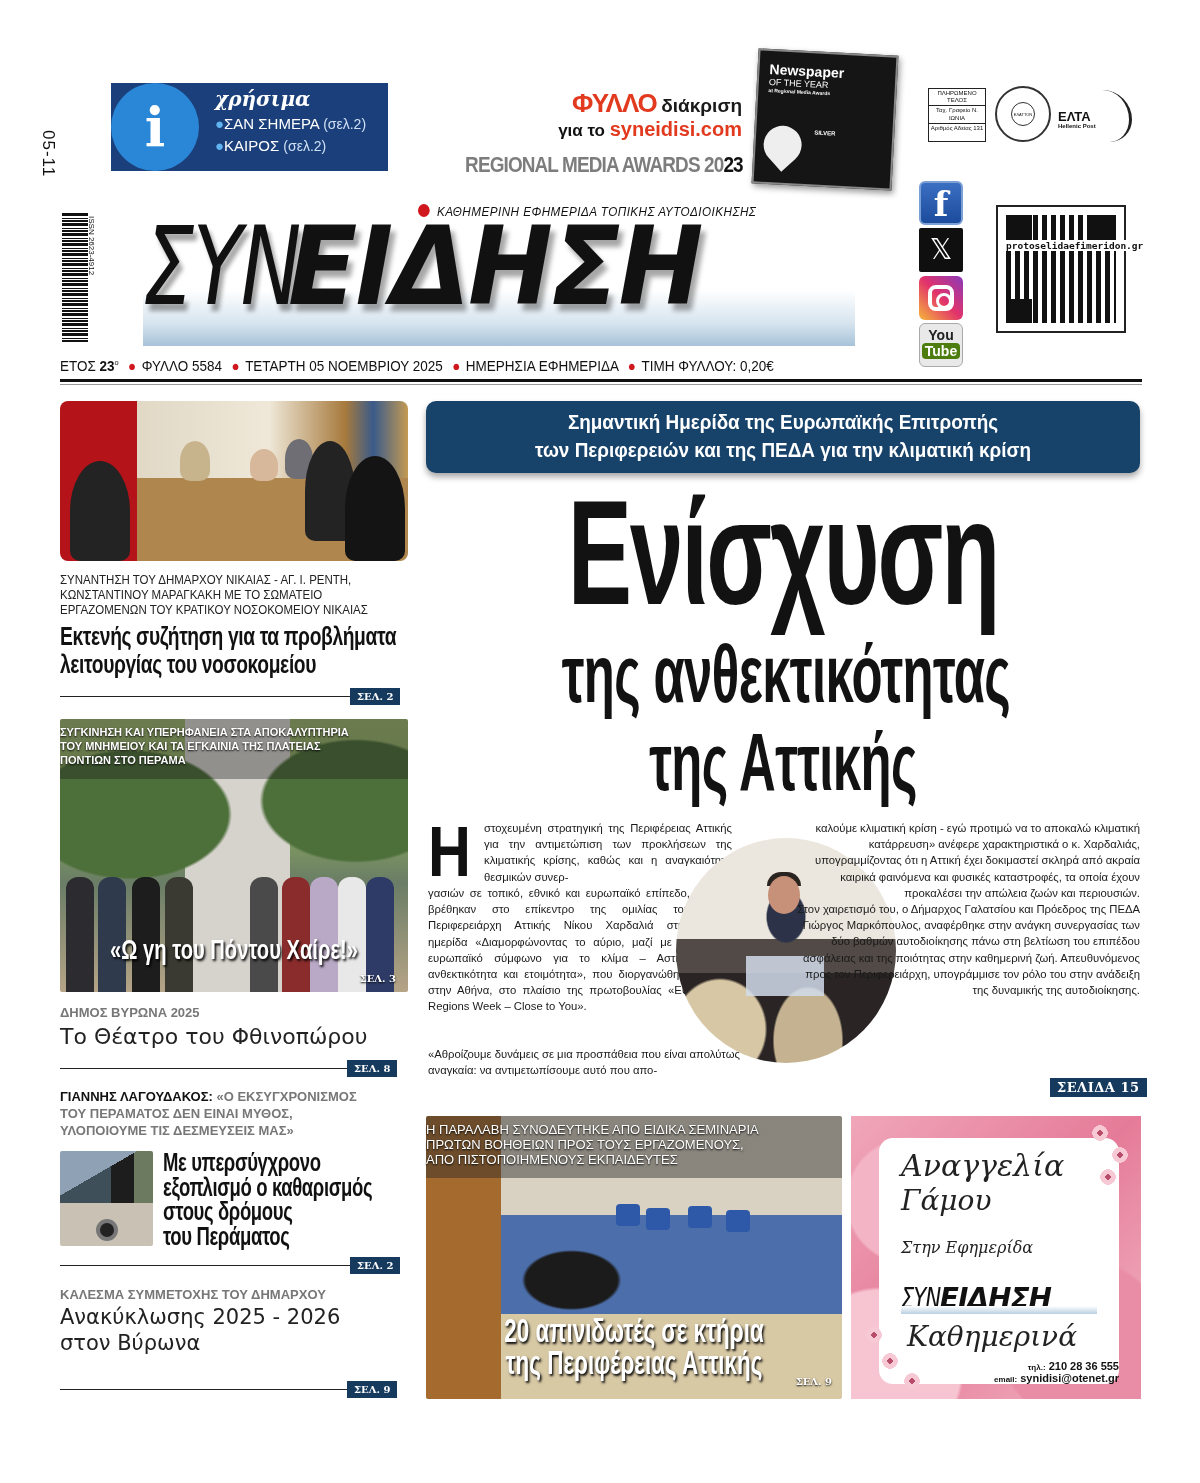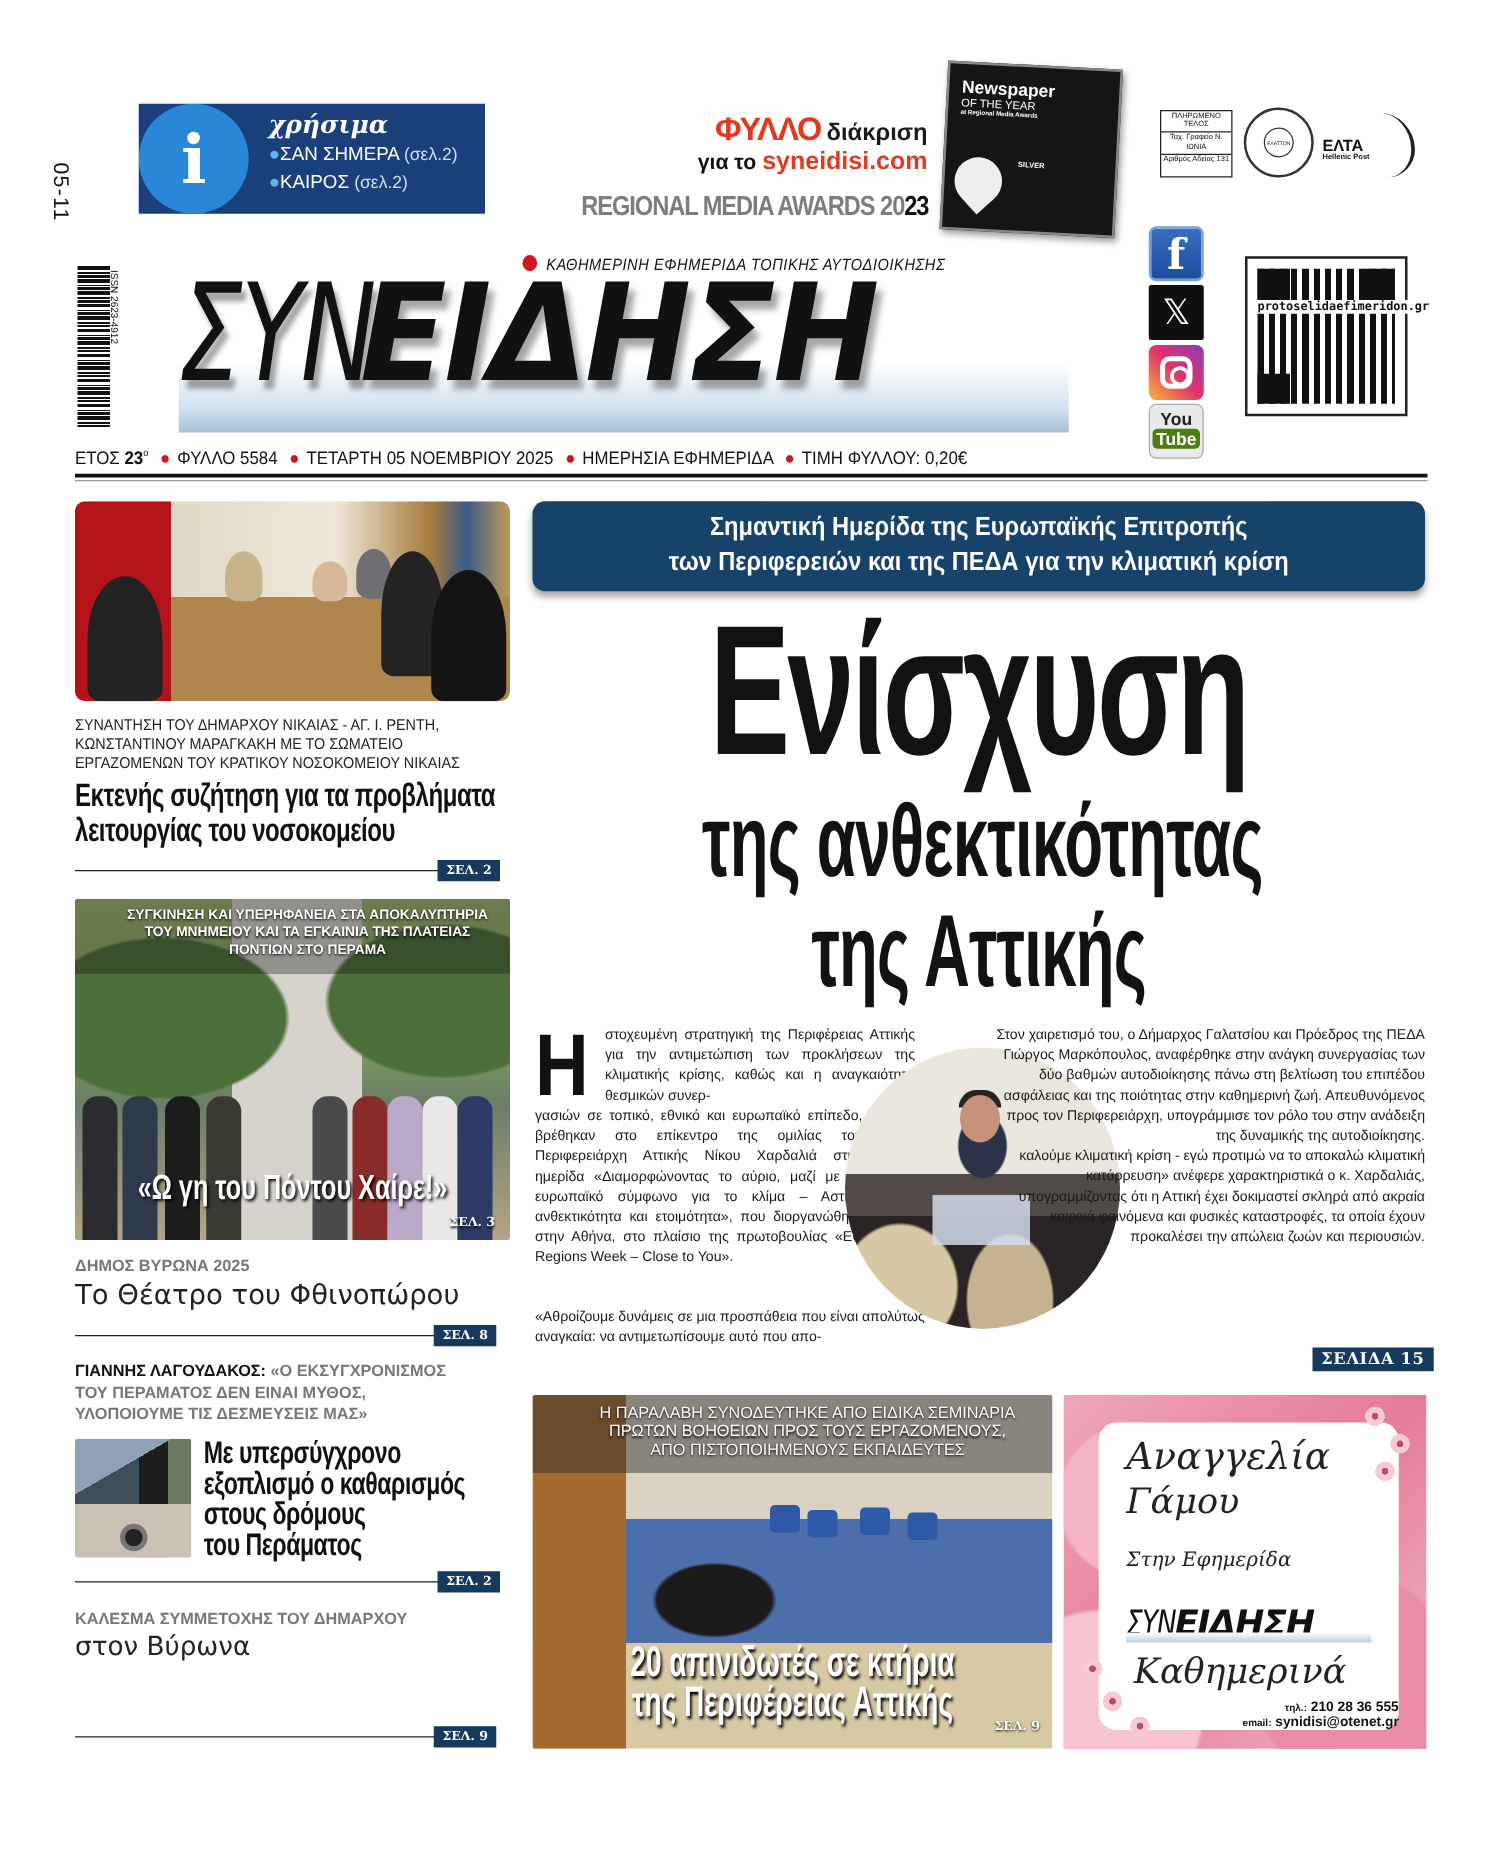--- a/index.html
+++ b/index.html
@@ -95,21 +95,21 @@
   .sel-rule { height: 1px; background: #222; }
   .sel-tag { background: #163a5e; color: #fff; font-family: "DejaVu Serif", serif; font-weight: bold; font-size: 10px; padding: 3px 7px; }
 
   .ph-pontus { left: 60px; top: 719px; width: 348px; height: 273px;
     background:
       linear-gradient(180deg, rgba(20,20,20,.35) 0 22%, transparent 22%),
       radial-gradient(ellipse at 20% 35%, #4d6f3a 0 25%, transparent 26%),
       radial-gradient(ellipse at 85% 30%, #4d6f3a 0 22%, transparent 23%),
       linear-gradient(90deg, transparent 36%, #d6d3cd 36% 66%, transparent 66%),
       linear-gradient(180deg, #9ab36e 0%, #8aa95d 35%, #6a7d66 60%, #b6a487 100%); }
-  .ph-overlay-caps { position: absolute; left: 12px; width: 100%; text-align: center; color: #fff; font-weight: bold; font-size: 11px; line-height: 14px; text-shadow: 0 1px 2px #000; }
+  .ph-overlay-caps { position: absolute; left: 0; width: 100%; text-align: left; color: #fff; font-weight: bold; font-size: 11px; line-height: 14px; text-shadow: 0 1px 2px #000; }
   .ph-pontus .ppl { position: absolute; bottom: 0; width: 28px; height: 115px; border-radius: 12px 12px 0 0; }
   .ph-big-quote { position: absolute; left: 0; width: 100%; text-align: center; color: #fff; font-weight: bold; font-size: 28px; text-shadow: 2px 2px 3px #000; transform: scaleX(0.72); white-space: nowrap; }
   .ph-sel { position: absolute; color: #fff; font-family: "DejaVu Serif", serif; font-weight: bold; font-size: 10px; text-shadow: 0 1px 2px #000; }
 
   .light-caps { font-size: 13px; font-weight: bold; color: #777; white-space: nowrap; }
   .light-caps b { color: #111; }
   .light-head { font-family: "DejaVu Sans", sans-serif; font-size: 21px; line-height: 26px; color: #222; }
 
   .ph-truck { left: 60px; top: 1151px; width: 93px; height: 95px; border-radius: 2px;
     background:
@@ -313,20 +313,21 @@
   <div>Με υπερσύγχρονο</div>
   <div>εξοπλισμό ο καθαρισμός</div>
   <div>στους δρόμους</div>
   <div>του Περάματος</div>
 </div>
 <div class="abs sel-rule" style="left:60px;top:1265px;width:292px"></div>
 <div class="abs sel-tag" style="left:350px;top:1257px">ΣΕΛ. 2</div>
 
 <div class="abs light-caps" style="left:60px;top:1287px">ΚΑΛΕΣΜΑ ΣΥΜΜΕΤΟΧΗΣ ΤΟΥ ΔΗΜΑΡΧΟΥ</div>
 <div class="abs light-head" style="left:60px;top:1304px">
+  <div>Ανακύκλωσης 2025 - 2026</div>
   <div>στον Βύρωνα</div>
 </div>
 <div class="abs sel-rule" style="left:60px;top:1389px;width:290px"></div>
 <div class="abs sel-tag" style="left:347px;top:1381px">ΣΕΛ. 9</div>
 
 <div class="abs super-banner">
   <span>Σημαντική Ημερίδα της Ευρωπαϊκής Επιτροπής</span>
   <span>των Περιφερειών και της ΠΕΔΑ για την κλιματική κρίση</span>
 </div>
 
@@ -339,22 +340,22 @@
 <div class="abs body-text col-left-p2">γασιών σε τοπικό, εθνικό και ευρωπαϊκό επίπεδο, βρέθηκαν στο επίκεντρο της ομιλίας του Περιφερειάρχη Αττικής Νίκου Χαρδαλιά στην ημερίδα «Διαμορφώνοντας το αύριο, μαζί με το ευρωπαϊκό σύμφωνο για το κλίμα – Αστική ανθεκτικότητα και ετοιμότητα», που διοργανώθηκε στην Αθήνα, στο πλαίσιο της πρωτοβουλίας «EU Regions Week – Close to You».</div>
 <div class="abs body-text col-left-p3">«Αθροίζουμε δυνάμεις σε μια προσπάθεια που είναι απολύτως αναγκαία: να αντιμετωπίσουμε αυτό που απο-</div>
 
 <div class="abs speaker-circle">
   <div class="hair"></div>
     <div class="head"></div>
     <div class="podium"></div>
 </div>
 
 <div class="abs body-text col-right-p">
+  <div>καλούμε κλιματική κρίση - εγώ προτιμώ να το αποκαλώ κλιματική κατάρρευση» ανέφερε χαρακτηριστικά ο κ. Χαρδαλιάς, υπογραμμίζοντας ότι η Αττική έχει δοκιμαστεί σκληρά από ακραία καιρικά φαινόμενα και φυσικές καταστροφές, τα οποία έχουν προκαλέσει την απώλεια ζωών και περιουσιών.</div>
   <div>Στον χαιρετισμό του, ο Δήμαρχος Γαλατσίου και Πρόεδρος της ΠΕΔΑ Γιώργος Μαρκόπουλος, αναφέρθηκε στην ανάγκη συνεργασίας των δύο βαθμών αυτοδιοίκησης πάνω στη βελτίωση του επιπέδου ασφάλειας και της ποιότητας στην καθημερινή ζωή. Απευθυνόμενος προς τον Περιφερειάρχη, υπογράμμισε τον ρόλο του στην ανάδειξη της δυναμικής της αυτοδιοίκησης.</div>
-  <div>καλούμε κλιματική κρίση - εγώ προτιμώ να το αποκαλώ κλιματική κατάρρευση» ανέφερε χαρακτηριστικά ο κ. Χαρδαλιάς, υπογραμμίζοντας ότι η Αττική έχει δοκιμαστεί σκληρά από ακραία καιρικά φαινόμενα και φυσικές καταστροφές, τα οποία έχουν προκαλέσει την απώλεια ζωών και περιουσιών.</div>
 </div>
 <div class="abs selida-tag">ΣΕΛΙΔΑ 15</div>
 
 <div class="abs ph-defib">
   <div class="ph-overlay-caps" style="top:6px;font-size:13px;line-height:15px;font-weight:normal">
     <div>Η ΠΑΡΑΛΑΒΗ ΣΥΝΟΔΕΥΤΗΚΕ ΑΠΟ ΕΙΔΙΚΑ ΣΕΜΙΝΑΡΙΑ</div>
     <div>ΠΡΩΤΩΝ ΒΟΗΘΕΙΩΝ ΠΡΟΣ ΤΟΥΣ ΕΡΓΑΖΟΜΕΝΟΥΣ,</div>
     <div>ΑΠΟ ΠΙΣΤΟΠΟΙΗΜΕΝΟΥΣ ΕΚΠΑΙΔΕΥΤΕΣ</div>
   </div>
   <div class="chair" style="left:190px;top:88px"></div>

